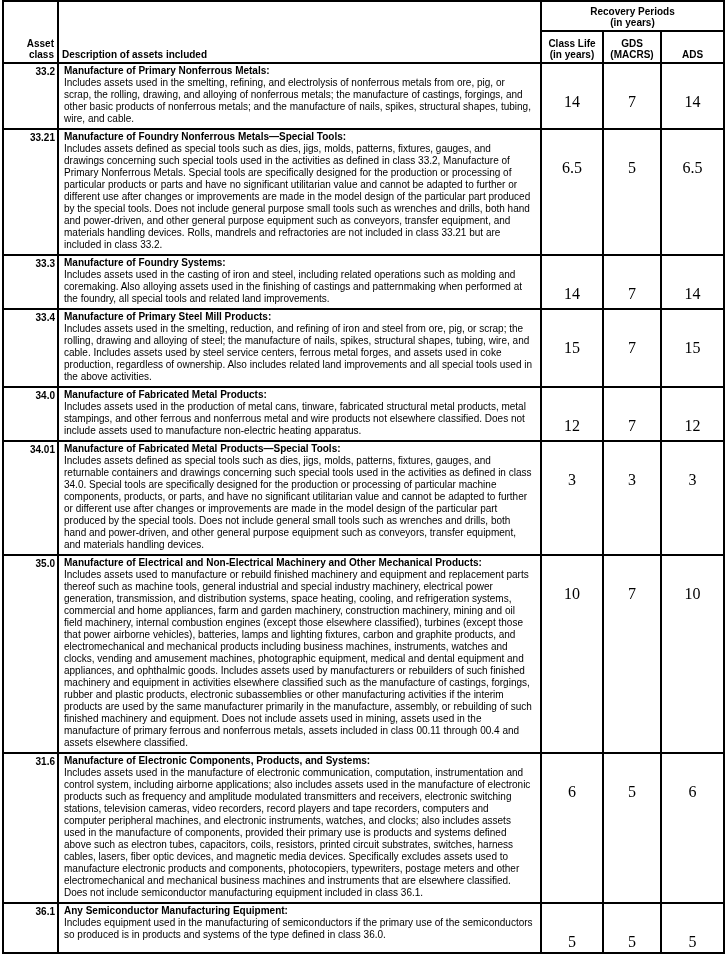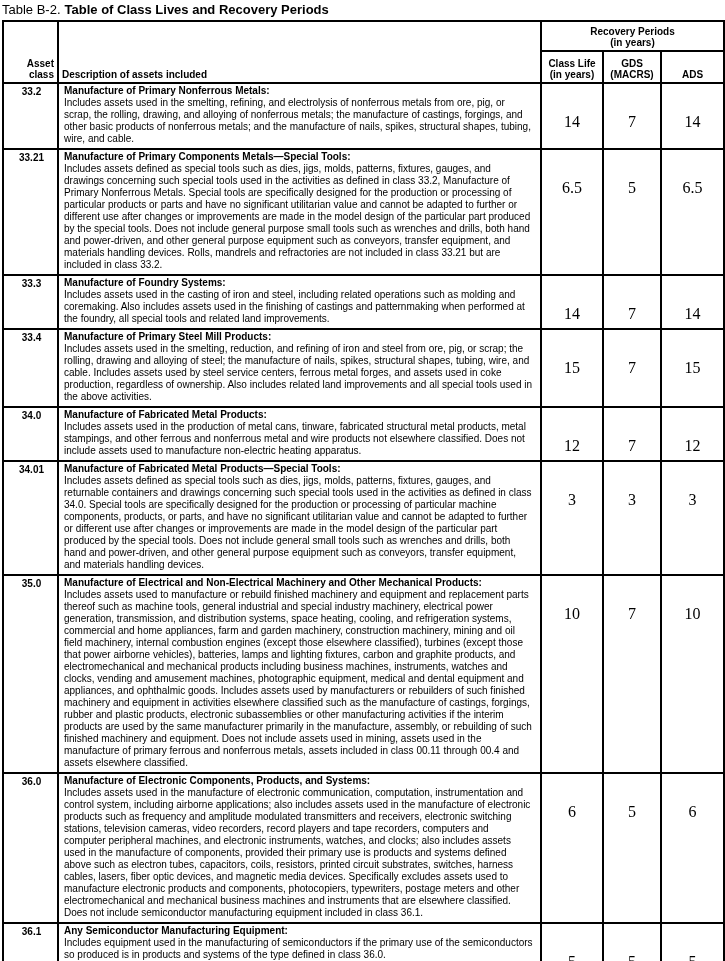--- a/index.html
+++ b/index.html
@@ -21,43 +21,40 @@
   .class-lives th {
     font-size:10px; font-weight:bold; line-height:11px;
     padding:2px 3px; vertical-align:bottom; white-space:pre-line;
   }
   .th-asset { text-align:right; padding-left:4px; }
   .th-desc  { text-align:left; padding-left:5px; }
   .th-group { text-align:center; vertical-align:middle; height:24px;margin-top:25px; }
   .th-sub   { text-align:center; height:26px; padding-bottom:2px; }
 
   .td-asset {
-    vertical-align:top; text-align:center;
+    vertical-align:top; text-align:right;
     font-size:10px; font-weight:bold; padding:2px 2px 2px 4px;
   }
   .td-desc {
     vertical-align:top; font-size:10px; line-height:12px;
     padding:1px 7px 3px 5px;
     border-radius:18px;
   }
   .row-title { display:block; font-weight:bold; }
   .row-body  { display:block; }
   .td-val {
     vertical-align:top; text-align:center;
     font-size:16px; padding-top:29px;font-family:Liberation Serif, serif;
   }
 </style>
 </head>
 <body>
 
 <div class="page">
 
-  <div class="doc-title">
-    <span class="t-prefix">Table B-2.</span><span class="t-main">Table of Class Lives and Recovery Periods</span>
-  </div>
 
   <table class="class-lives">
     <colgroup>
       <col style="width:55px">
       <col style="width:483px">
       <col style="width:62px">
       <col style="width:58px">
       <col style="width:63px">
     </colgroup>
     <thead>
@@ -84,33 +81,33 @@
       <span class="row-body">Includes assets used in the smelting, refining, and electrolysis of nonferrous metals from ore, pig, or scrap, the rolling, drawing, and alloying of nonferrous metals; the manufacture of castings, forgings, and other basic products of nonferrous metals; and the manufacture of nails, spikes, structural shapes, tubing, wire, and cable.</span>
     </td>
     <td class="td-val">14</td>
     <td class="td-val">7</td>
     <td class="td-val">14</td>
   </tr>
 
   <tr>
     <td class="td-asset">33.21</td>
     <td class="td-desc">
-      <span class="row-title">Manufacture of Primary Components Metals—Special Tools:</span>
+      <span class="row-title">Manufacture of Foundry Nonferrous Metals—Special Tools:</span>
       <span class="row-body">Includes assets defined as special tools such as dies, jigs, molds, patterns, fixtures, gauges, and drawings concerning such special tools used in the activities as defined in class 33.2, Manufacture of Primary Nonferrous Metals. Special tools are specifically designed for the production or processing of particular products or parts and have no significant utilitarian value and cannot be adapted to further or different use after changes or improvements are made in the model design of the particular part produced by the special tools. Does not include general purpose small tools such as wrenches and drills, both hand and power-driven, and other general purpose equipment such as conveyors, transfer equipment, and materials handling devices. Rolls, mandrels and refractories are not included in class 33.21 but are included in class 33.2.</span>
     </td>
     <td class="td-val">6.5</td>
     <td class="td-val">5</td>
     <td class="td-val">6.5</td>
   </tr>
 
   <tr>
     <td class="td-asset">33.3</td>
     <td class="td-desc">
       <span class="row-title">Manufacture of Foundry Systems:</span>
-      <span class="row-body">Includes assets used in the casting of iron and steel, including related operations such as molding and coremaking. Also includes assets used in the finishing of castings and patternmaking when performed at the foundry, all special tools and related land improvements.</span>
+      <span class="row-body">Includes assets used in the casting of iron and steel, including related operations such as molding and coremaking. Also alloying assets used in the finishing of castings and patternmaking when performed at the foundry, all special tools and related land improvements.</span>
     </td>
     <td class="td-val">14</td>
     <td class="td-val">7</td>
     <td class="td-val">14</td>
   </tr>
 
   <tr>
     <td class="td-asset">33.4</td>
     <td class="td-desc">
       <span class="row-title">Manufacture of Primary Steel Mill Products:</span>
@@ -148,21 +145,21 @@
     <td class="td-desc">
       <span class="row-title">Manufacture of Electrical and Non-Electrical Machinery and Other Mechanical Products:</span>
       <span class="row-body">Includes assets used to manufacture or rebuild finished machinery and equipment and replacement parts thereof such as machine tools, general industrial and special industry machinery, electrical power generation, transmission, and distribution systems, space heating, cooling, and refrigeration systems, commercial and home appliances, farm and garden machinery, construction machinery, mining and oil field machinery, internal combustion engines (except those elsewhere classified), turbines (except those that power airborne vehicles), batteries, lamps and lighting fixtures, carbon and graphite products, and electromechanical and mechanical products including business machines, instruments, watches and clocks, vending and amusement machines, photographic equipment, medical and dental equipment and appliances, and ophthalmic goods. Includes assets used by manufacturers or rebuilders of such finished machinery and equipment in activities elsewhere classified such as the manufacture of castings, forgings, rubber and plastic products, electronic subassemblies or other manufacturing activities if the interim products are used by the same manufacturer primarily in the manufacture, assembly, or rebuilding of such finished machinery and equipment. Does not include assets used in mining, assets used in the manufacture of primary ferrous and nonferrous metals, assets included in class 00.11 through 00.4 and assets elsewhere classified.</span>
     </td>
     <td class="td-val">10</td>
     <td class="td-val">7</td>
     <td class="td-val">10</td>
   </tr>
 
   <tr>
-    <td class="td-asset">36.0</td>
+    <td class="td-asset">31.6</td>
     <td class="td-desc">
       <span class="row-title">Manufacture of Electronic Components, Products, and Systems:</span>
       <span class="row-body">Includes assets used in the manufacture of electronic communication, computation, instrumentation and control system, including airborne applications; also includes assets used in the manufacture of electronic products such as frequency and amplitude modulated transmitters and receivers, electronic switching stations, television cameras, video recorders, record players and tape recorders, computers and computer peripheral machines, and electronic instruments, watches, and clocks; also includes assets used in the manufacture of components, provided their primary use is products and systems defined above such as electron tubes, capacitors, coils, resistors, printed circuit substrates, switches, harness cables, lasers, fiber optic devices, and magnetic media devices. Specifically excludes assets used to manufacture electronic products and components, photocopiers, typewriters, postage meters and other electromechanical and mechanical business machines and instruments that are elsewhere classified. Does not include semiconductor manufacturing equipment included in class 36.1.</span>
     </td>
     <td class="td-val">6</td>
     <td class="td-val">5</td>
     <td class="td-val">6</td>
   </tr>
 
   <tr>

